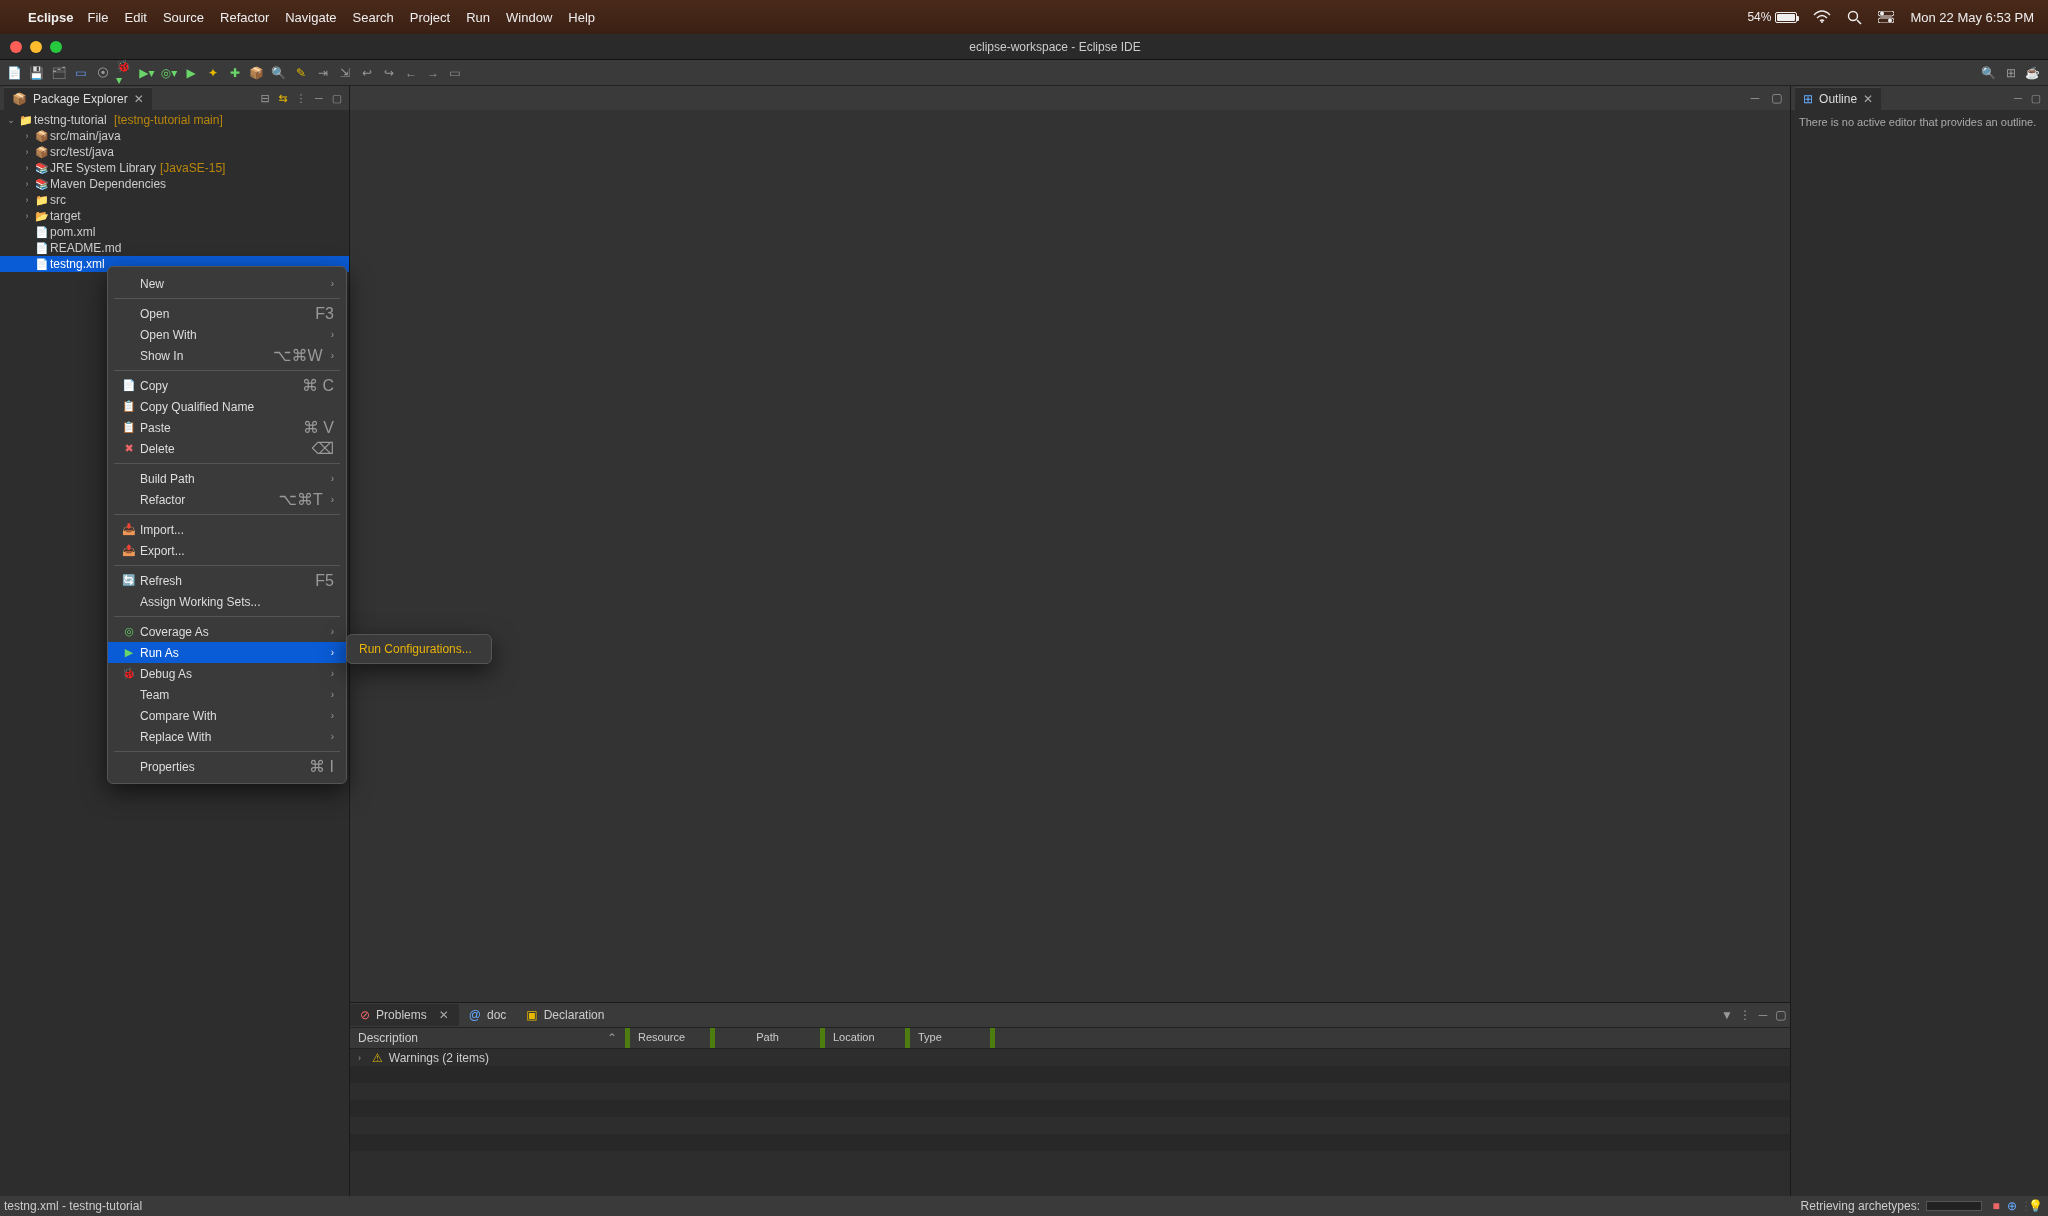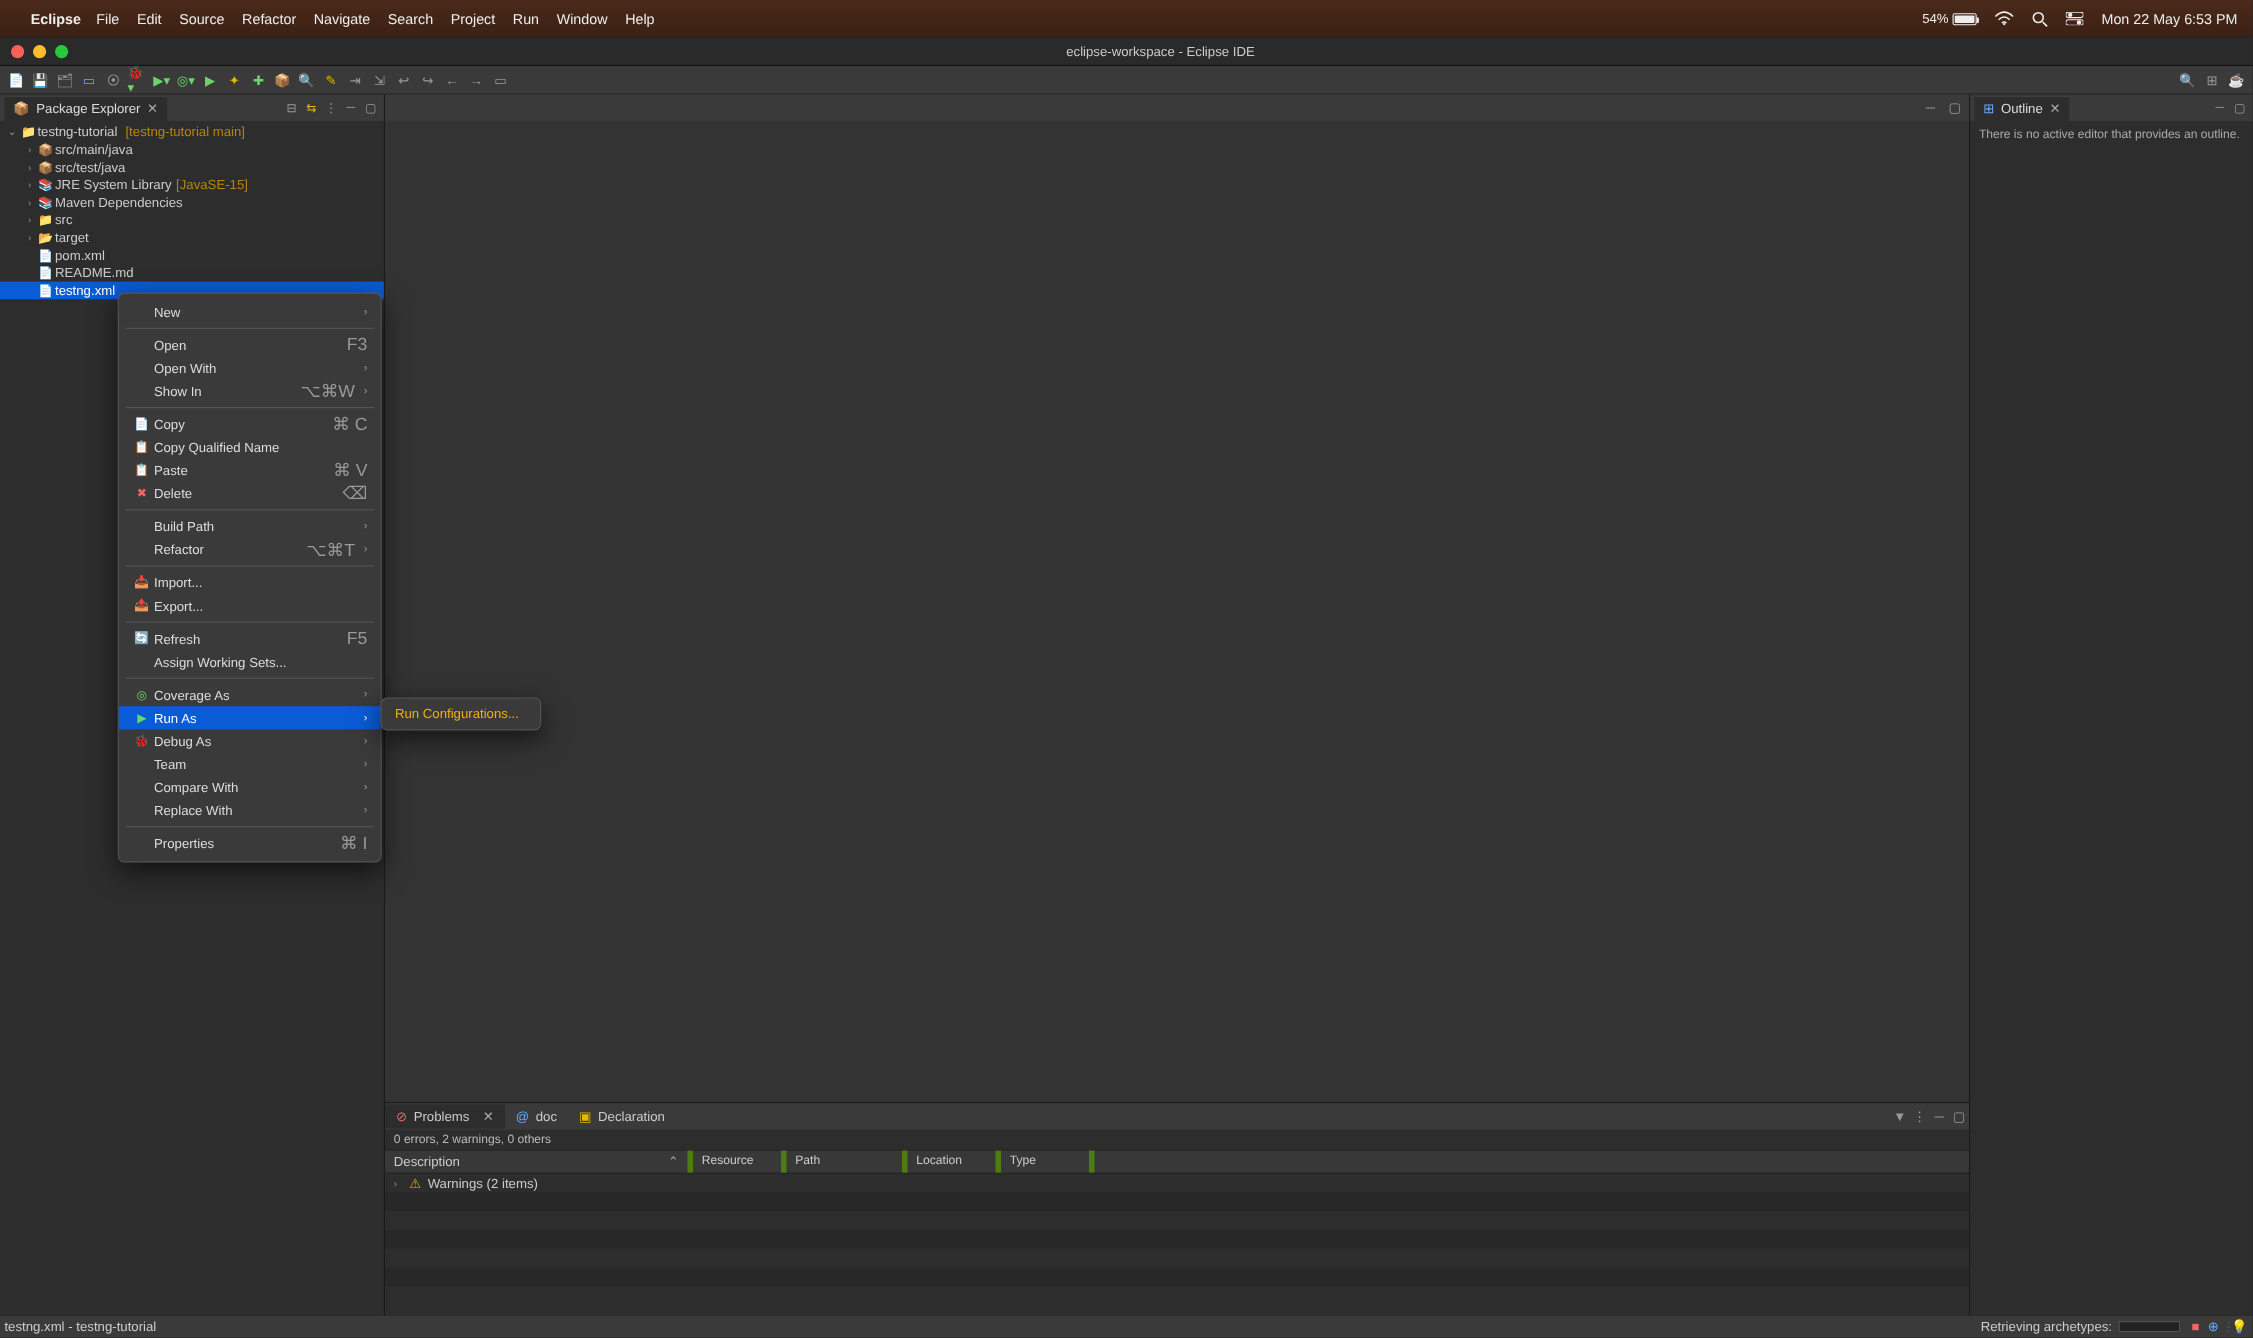--- a/index.html
+++ b/index.html
@@ -54,21 +54,21 @@
 
 
 .panel-bottom { height: 194px; border-top:1px solid #1a1a1a; background:#2d2d2d; display:flex; flex-direction:column;}
 .bottom-tabs { height:24px; background:#3a3a3a; display:flex; align-items:center; }
 .bottom-tabs .tab { padding:4px 10px; color:#ccc; font-size:12px; display:flex; align-items:center; gap:6px;}
 .bottom-tabs .tab.active { background:#2d2d2d; }
 .bottom-tabs .spacer { flex:1; }
 .bottom-summary { padding:3px 8px; color:#bbb; font-size:11px; }
 .bottom-table-head { display:flex; background:#383838; border-top:1px solid #222; border-bottom:1px solid #222;}
 .bottom-table-head .col { padding:3px 8px; color:#ccc; font-size:11px; border-right:5px solid #4d7c0f;}
-.col.desc{flex:0 0 280px;} .col.res{flex:0 0 85px;} .col.path{flex:0 0 110px;} .col.loc{flex:0 0 85px;} .col.type{flex:0 0 85px;}
+.col.desc{flex:0 0 280px;} .col.res{flex:0 0 85px;} .col.path{flex:0 0 110px;text-align:center;} .col.loc{flex:0 0 85px;} .col.type{flex:0 0 85px;}
 .bottom-rows { flex:1; }
 .brow { display:flex; align-items:center; height:17px; padding-left:8px; color:#ccc; font-size:11px;}
 .brow:nth-child(even){ background:#282828;}
 .brow .exp{ width:14px; color:#999; font-size:9px; }
 .brow .warn{ color:#e6b800; margin-right:6px; }
 
 
 .panel-right { width: 258px; background:#2d2d2d; border-left:1px solid #1a1a1a; display:flex; flex-direction:column;}
 .outline-body { padding:6px 8px; color:#aaa; font-size:11px; }
 
@@ -271,21 +271,20 @@
         <div class="tab">
             <span style="color:#e6b800">▣</span>
             <span>Declaration</span>
           </div>
         <span class="spacer"></span>
         <span class="tb-ico">▼</span>
         <span class="tb-ico">⋮</span>
         <span class="tb-ico">─</span>
         <span class="tb-ico">▢</span>
       </div>
-      <div class="bottom-summary">0 errors, 2 warnings, 0 others</div>
       <div class="bottom-table-head">
         <div class="col desc"><span>Description</span> <span style="float:right;color:#999">⌃</span></div>
         <div class="col res">Resource</div>
         <div class="col path">Path</div>
         <div class="col loc">Location</div>
         <div class="col type">Type</div>
       </div>
       <div class="bottom-rows">
         <div class="brow">
             <span class="exp">›</span>

